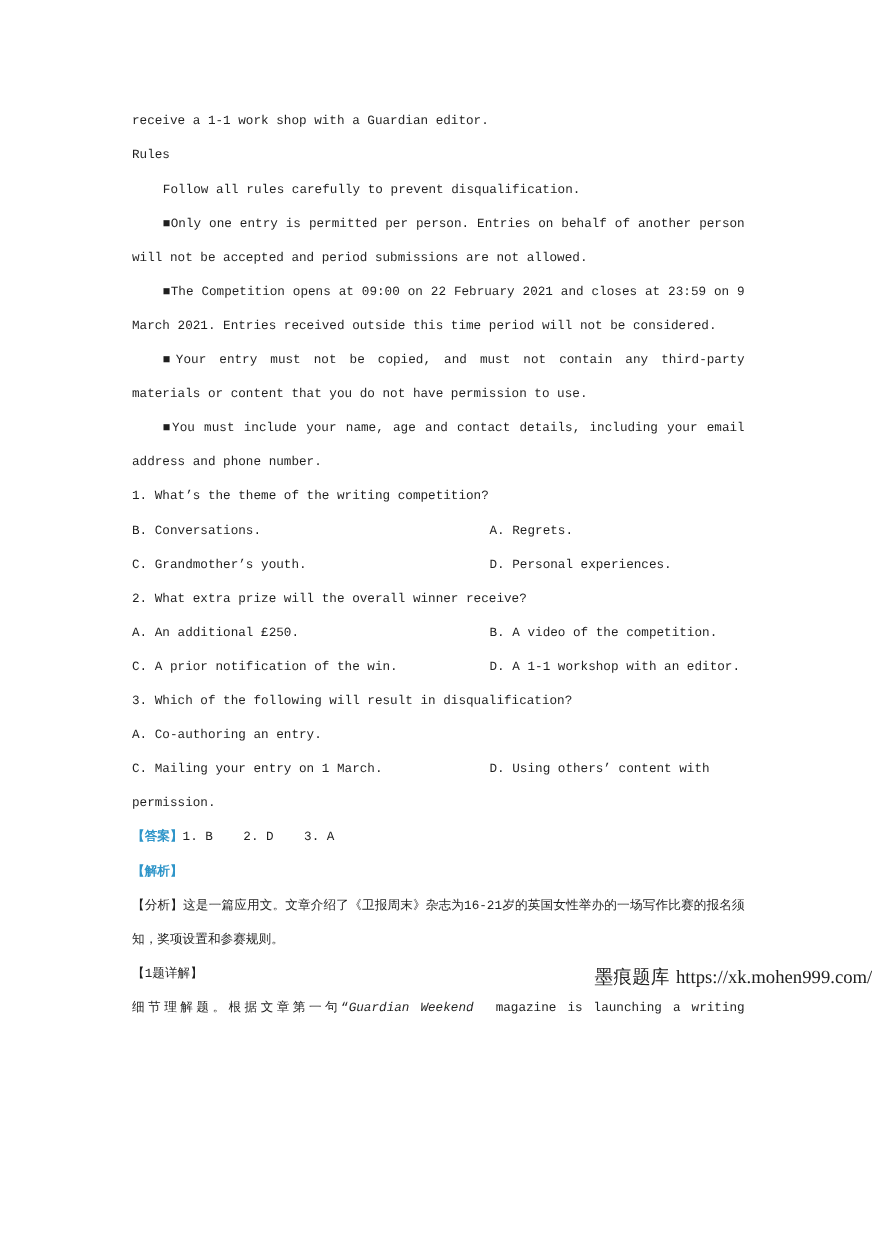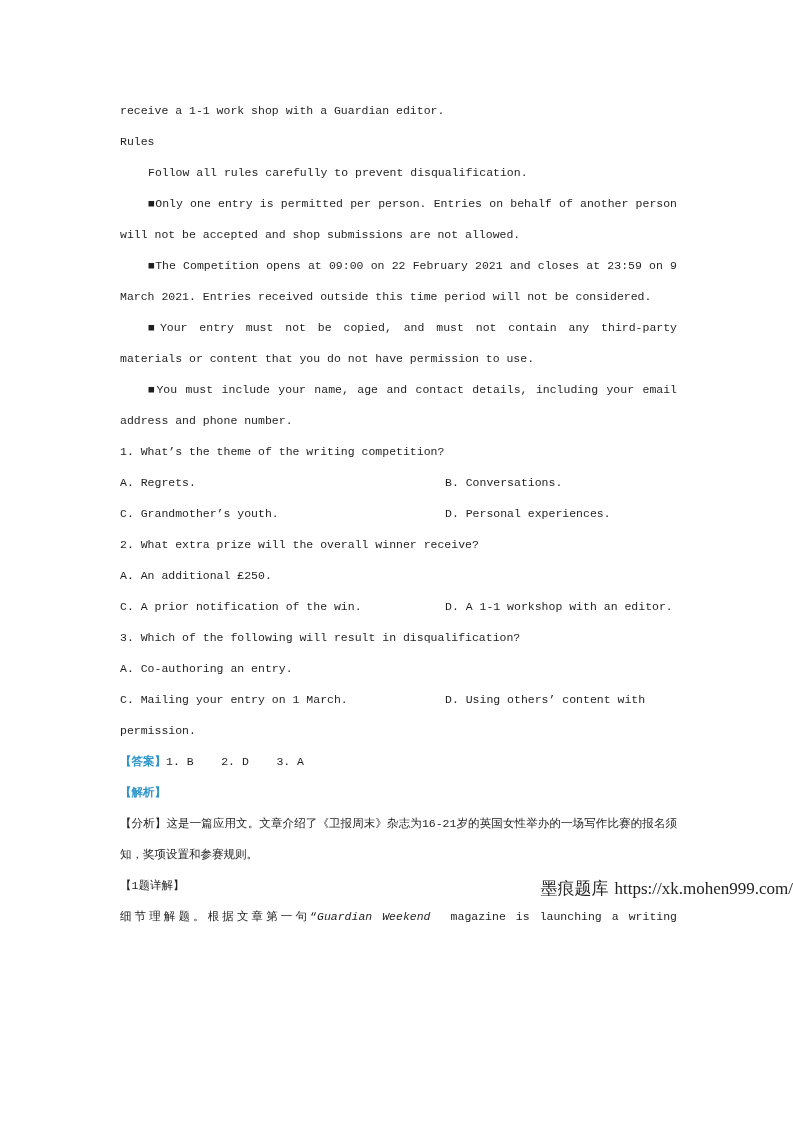--- a/index.html
+++ b/index.html
@@ -43,38 +43,39 @@
 </head>
 <body>
 
 <div class="page">
   <div class="content">
 
     <p class="para">receive a 1-1 work shop with a Guardian editor.</p>
     <p class="para bold">Rules</p>
     <p class="para indent">Follow all rules carefully to prevent disqualification.</p>
 
-    <p class="para indent">■Only one entry is permitted per person. Entries on behalf of another person will not be accepted and shop submissions are not allowed.</p>
+    <p class="para indent">■Only one entry is permitted per person. Entries on behalf of another person will not be accepted and period submissions are not allowed.</p>
     <p class="para indent">■The Competition opens at 09:00 on 22 February 2021 and closes at 23:59 on 9 March 2021. Entries received outside this time period will not be considered.</p>
     <p class="para indent">■Your entry must not be copied, and must not contain any third-party materials or content that you do not have permission to use.</p>
     <p class="para indent">■You must include your name, age and contact details, including your email address and phone number.</p>
 
     <p class="para">1. What’s the theme of the writing competition?</p>
     <div class="opt-row">
+      <span class="opt">B. Conversations.</span>
       <span class="opt">A. Regrets.</span>
-      <span class="opt">B. Conversations.</span>
     </div>
     <div class="opt-row">
       <span class="opt">C. Grandmother’s youth.</span>
       <span class="opt">D. Personal experiences.</span>
     </div>
 
     <p class="para">2. What extra prize will the overall winner receive?</p>
     <div class="opt-row">
       <span class="opt">A. An additional £250.</span>
+      <span class="opt">B. A video of the competition.</span>
     </div>
     <div class="opt-row">
       <span class="opt">C. A prior notification of the win.</span>
       <span class="opt">D. A 1-1 workshop with an editor.</span>
     </div>
 
     <p class="para">3. Which of the following will result in disqualification?</p>
     <div class="opt-row">
       <span class="opt">A. Co-authoring an entry.</span>
     </div>

